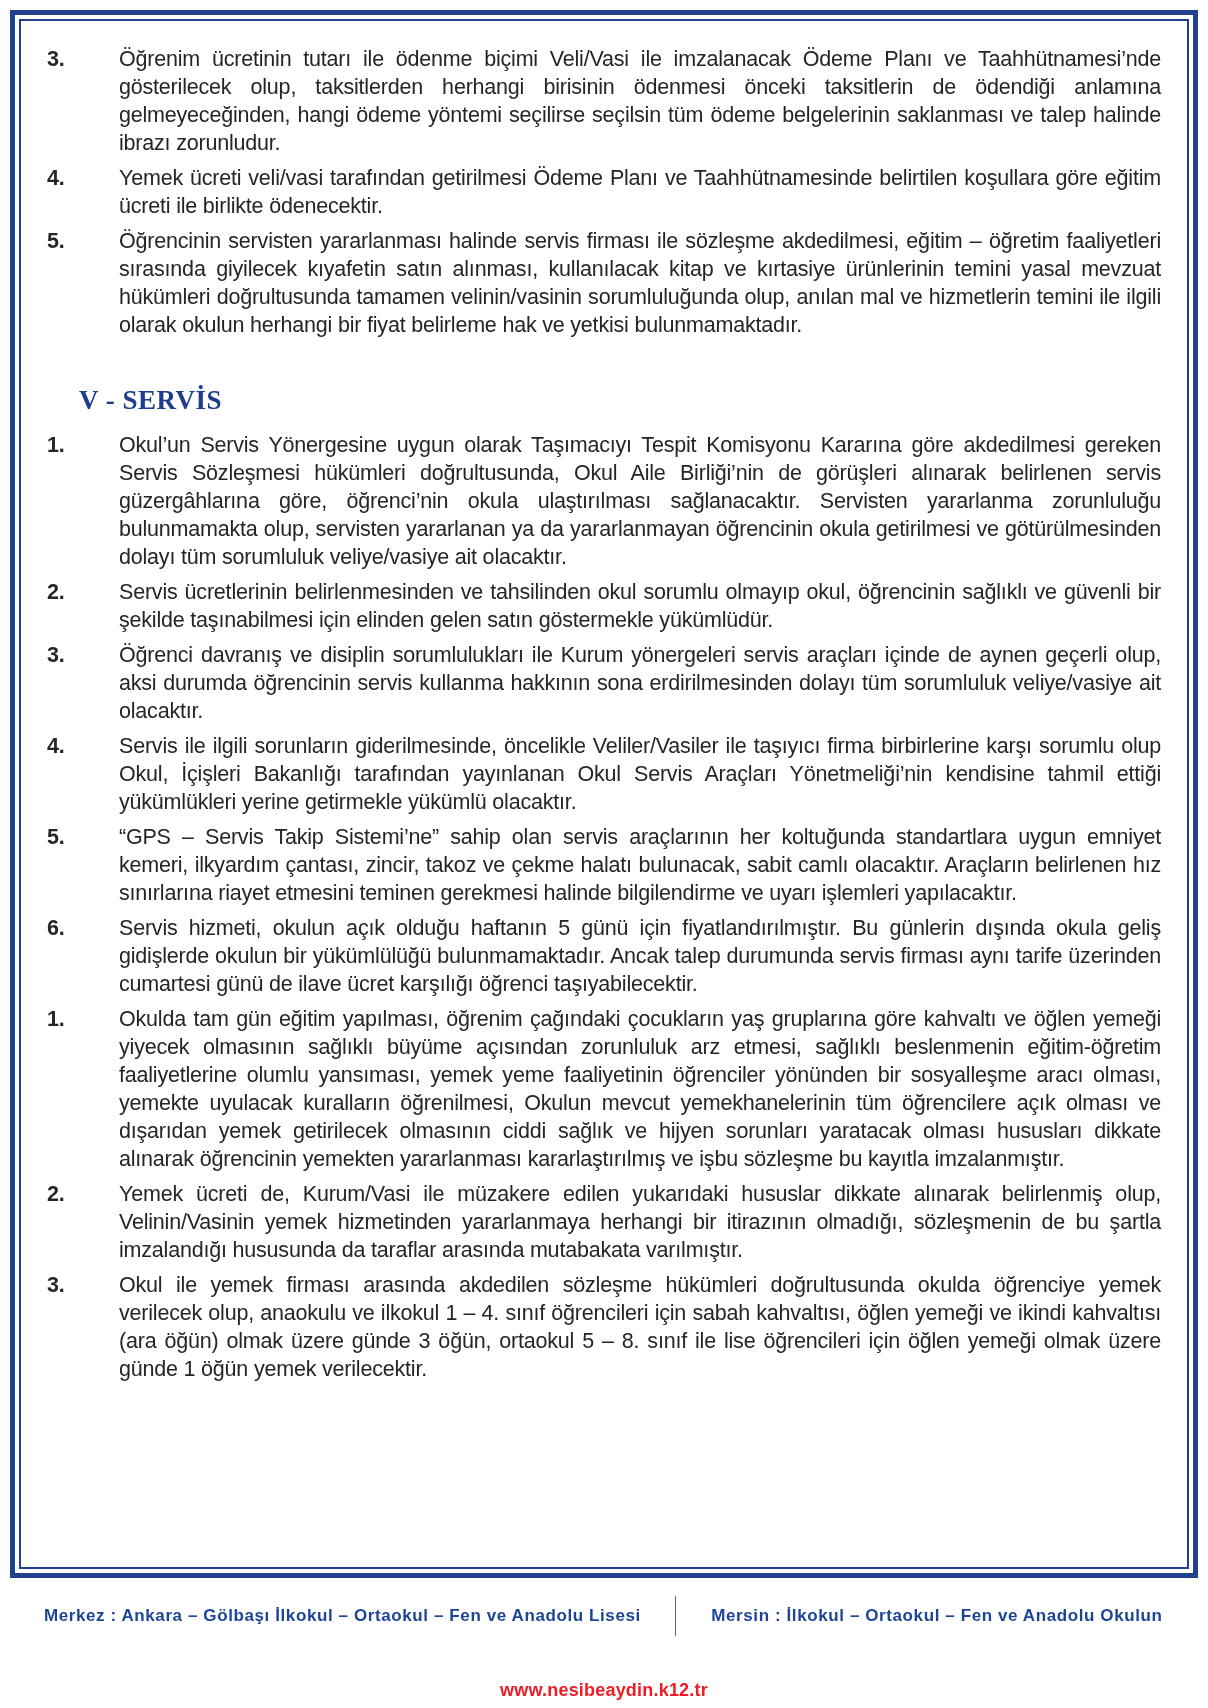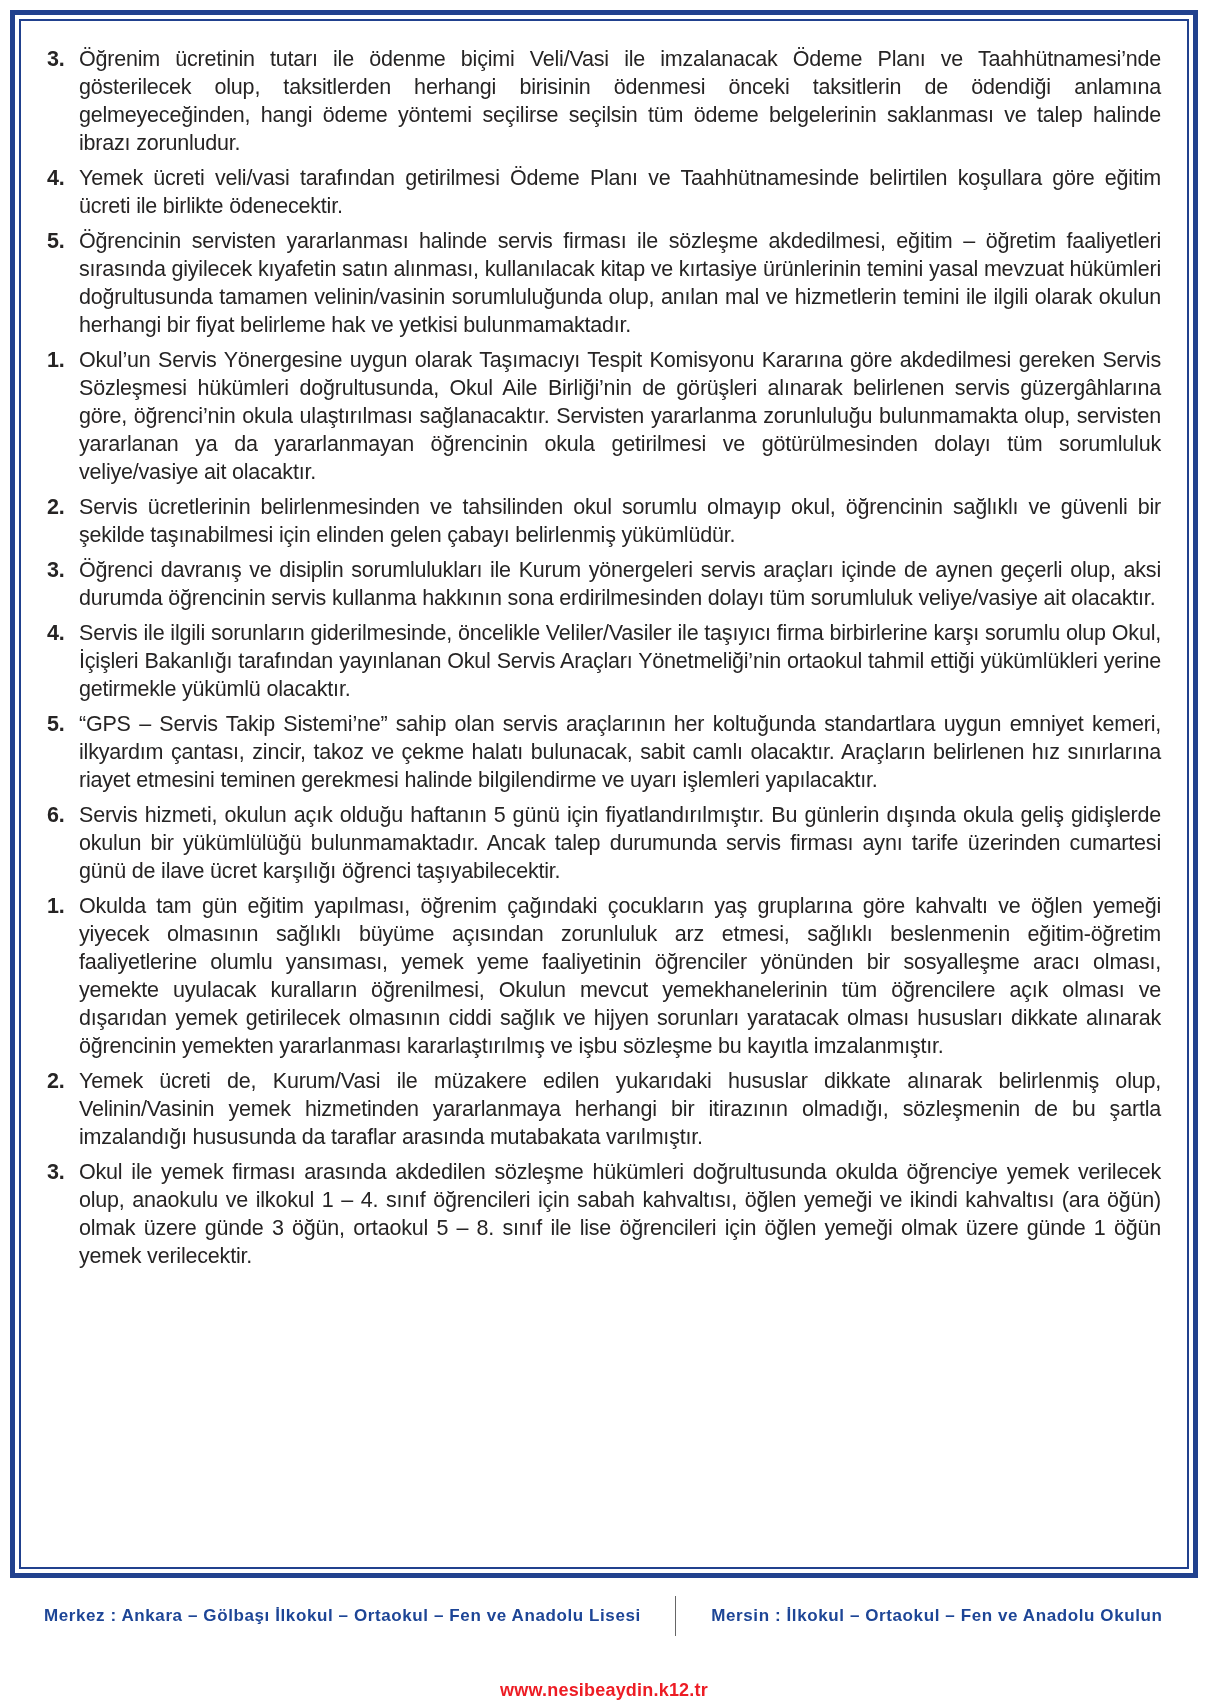--- a/index.html
+++ b/index.html
@@ -43,20 +43,21 @@
     letter-spacing: -0.2px;
   }
   .item .num {
     width: 32px;
     flex-shrink: 0;
     font-weight: 700;
   }
   .item .txt {
     flex: 1;
     text-align: justify;
+    margin-left: 40px;
   }
   .heading {
     font-family: "Liberation Serif", serif;
     font-weight: 700;
     font-size: 27px;
     line-height: 30px;
     color: #1e3d8c;
     letter-spacing: 0.5px;
     margin: 46px 0 16px 32px;
   }
@@ -111,36 +112,37 @@
       </div>
       <div class="item">
         <span class="num">4.</span>
         <span class="txt">Yemek ücreti veli/vasi tarafından getirilmesi Ödeme Planı ve Taahhütnamesinde belirtilen koşullara göre eğitim ücreti ile birlikte ödenecektir.</span>
       </div>
       <div class="item">
         <span class="num">5.</span>
         <span class="txt">Öğrencinin servisten yararlanması halinde servis firması ile sözleşme akdedilmesi, eğitim – öğretim faaliyetleri sırasında giyilecek kıyafetin satın alınması, kullanılacak kitap ve kırtasiye ürünlerinin temini yasal mevzuat hükümleri doğrultusunda tamamen velinin/vasinin sorumluluğunda olup, anılan mal ve hizmetlerin temini ile ilgili olarak okulun herhangi bir fiyat belirleme hak ve yetkisi bulunmamaktadır.</span>
       </div>
 
+      <h2 class="heading">V - SERVİS</h2>
 
       <div class="item">
         <span class="num">1.</span>
         <span class="txt">Okul’un Servis Yönergesine uygun olarak Taşımacıyı Tespit Komisyonu Kararına göre akdedilmesi gereken Servis Sözleşmesi hükümleri doğrultusunda, Okul Aile Birliği’nin de görüşleri alınarak belirlenen servis güzergâhlarına göre, öğrenci’nin okula ulaştırılması sağlanacaktır. Servisten yararlanma zorunluluğu bulunmamakta olup, servisten yararlanan ya da yararlanmayan öğrencinin okula getirilmesi ve götürülmesinden dolayı tüm sorumluluk veliye/vasiye ait olacaktır.</span>
       </div>
       <div class="item">
         <span class="num">2.</span>
-        <span class="txt">Servis ücretlerinin belirlenmesinden ve tahsilinden okul sorumlu olmayıp okul, öğrencinin sağlıklı ve güvenli bir şekilde taşınabilmesi için elinden gelen çabayı belirlenmiş yükümlüdür.</span>
+        <span class="txt">Servis ücretlerinin belirlenmesinden ve tahsilinden okul sorumlu olmayıp okul, öğrencinin sağlıklı ve güvenli bir şekilde taşınabilmesi için elinden gelen satın göstermekle yükümlüdür.</span>
       </div>
       <div class="item">
         <span class="num">3.</span>
         <span class="txt">Öğrenci davranış ve disiplin sorumlulukları ile Kurum yönergeleri servis araçları içinde de aynen geçerli olup, aksi durumda öğrencinin servis kullanma hakkının sona erdirilmesinden dolayı tüm sorumluluk veliye/vasiye ait olacaktır.</span>
       </div>
       <div class="item">
         <span class="num">4.</span>
-        <span class="txt">Servis ile ilgili sorunların giderilmesinde, öncelikle Veliler/Vasiler ile taşıyıcı firma birbirlerine karşı sorumlu olup Okul, İçişleri Bakanlığı tarafından yayınlanan Okul Servis Araçları Yönetmeliği’nin ortaokul tahmil ettiği yükümlükleri yerine getirmekle yükümlü olacaktır.</span>
+        <span class="txt">Servis ile ilgili sorunların giderilmesinde, öncelikle Veliler/Vasiler ile taşıyıcı firma birbirlerine karşı sorumlu olup Okul, İçişleri Bakanlığı tarafından yayınlanan Okul Servis Araçları Yönetmeliği’nin kendisine tahmil ettiği yükümlükleri yerine getirmekle yükümlü olacaktır.</span>
       </div>
       <div class="item">
         <span class="num">5.</span>
         <span class="txt">“GPS – Servis Takip Sistemi’ne” sahip olan servis araçlarının her koltuğunda standartlara uygun emniyet kemeri, ilkyardım çantası, zincir, takoz ve çekme halatı bulunacak, sabit camlı olacaktır. Araçların belirlenen hız sınırlarına riayet etmesini teminen gerekmesi halinde bilgilendirme ve uyarı işlemleri yapılacaktır.</span>
       </div>
       <div class="item">
         <span class="num">6.</span>
         <span class="txt">Servis hizmeti, okulun açık olduğu haftanın 5 günü için fiyatlandırılmıştır. Bu günlerin dışında okula geliş gidişlerde okulun bir yükümlülüğü bulunmamaktadır. Ancak talep durumunda servis firması aynı tarife üzerinden cumartesi günü de ilave ücret karşılığı öğrenci taşıyabilecektir.</span>
       </div>
 

